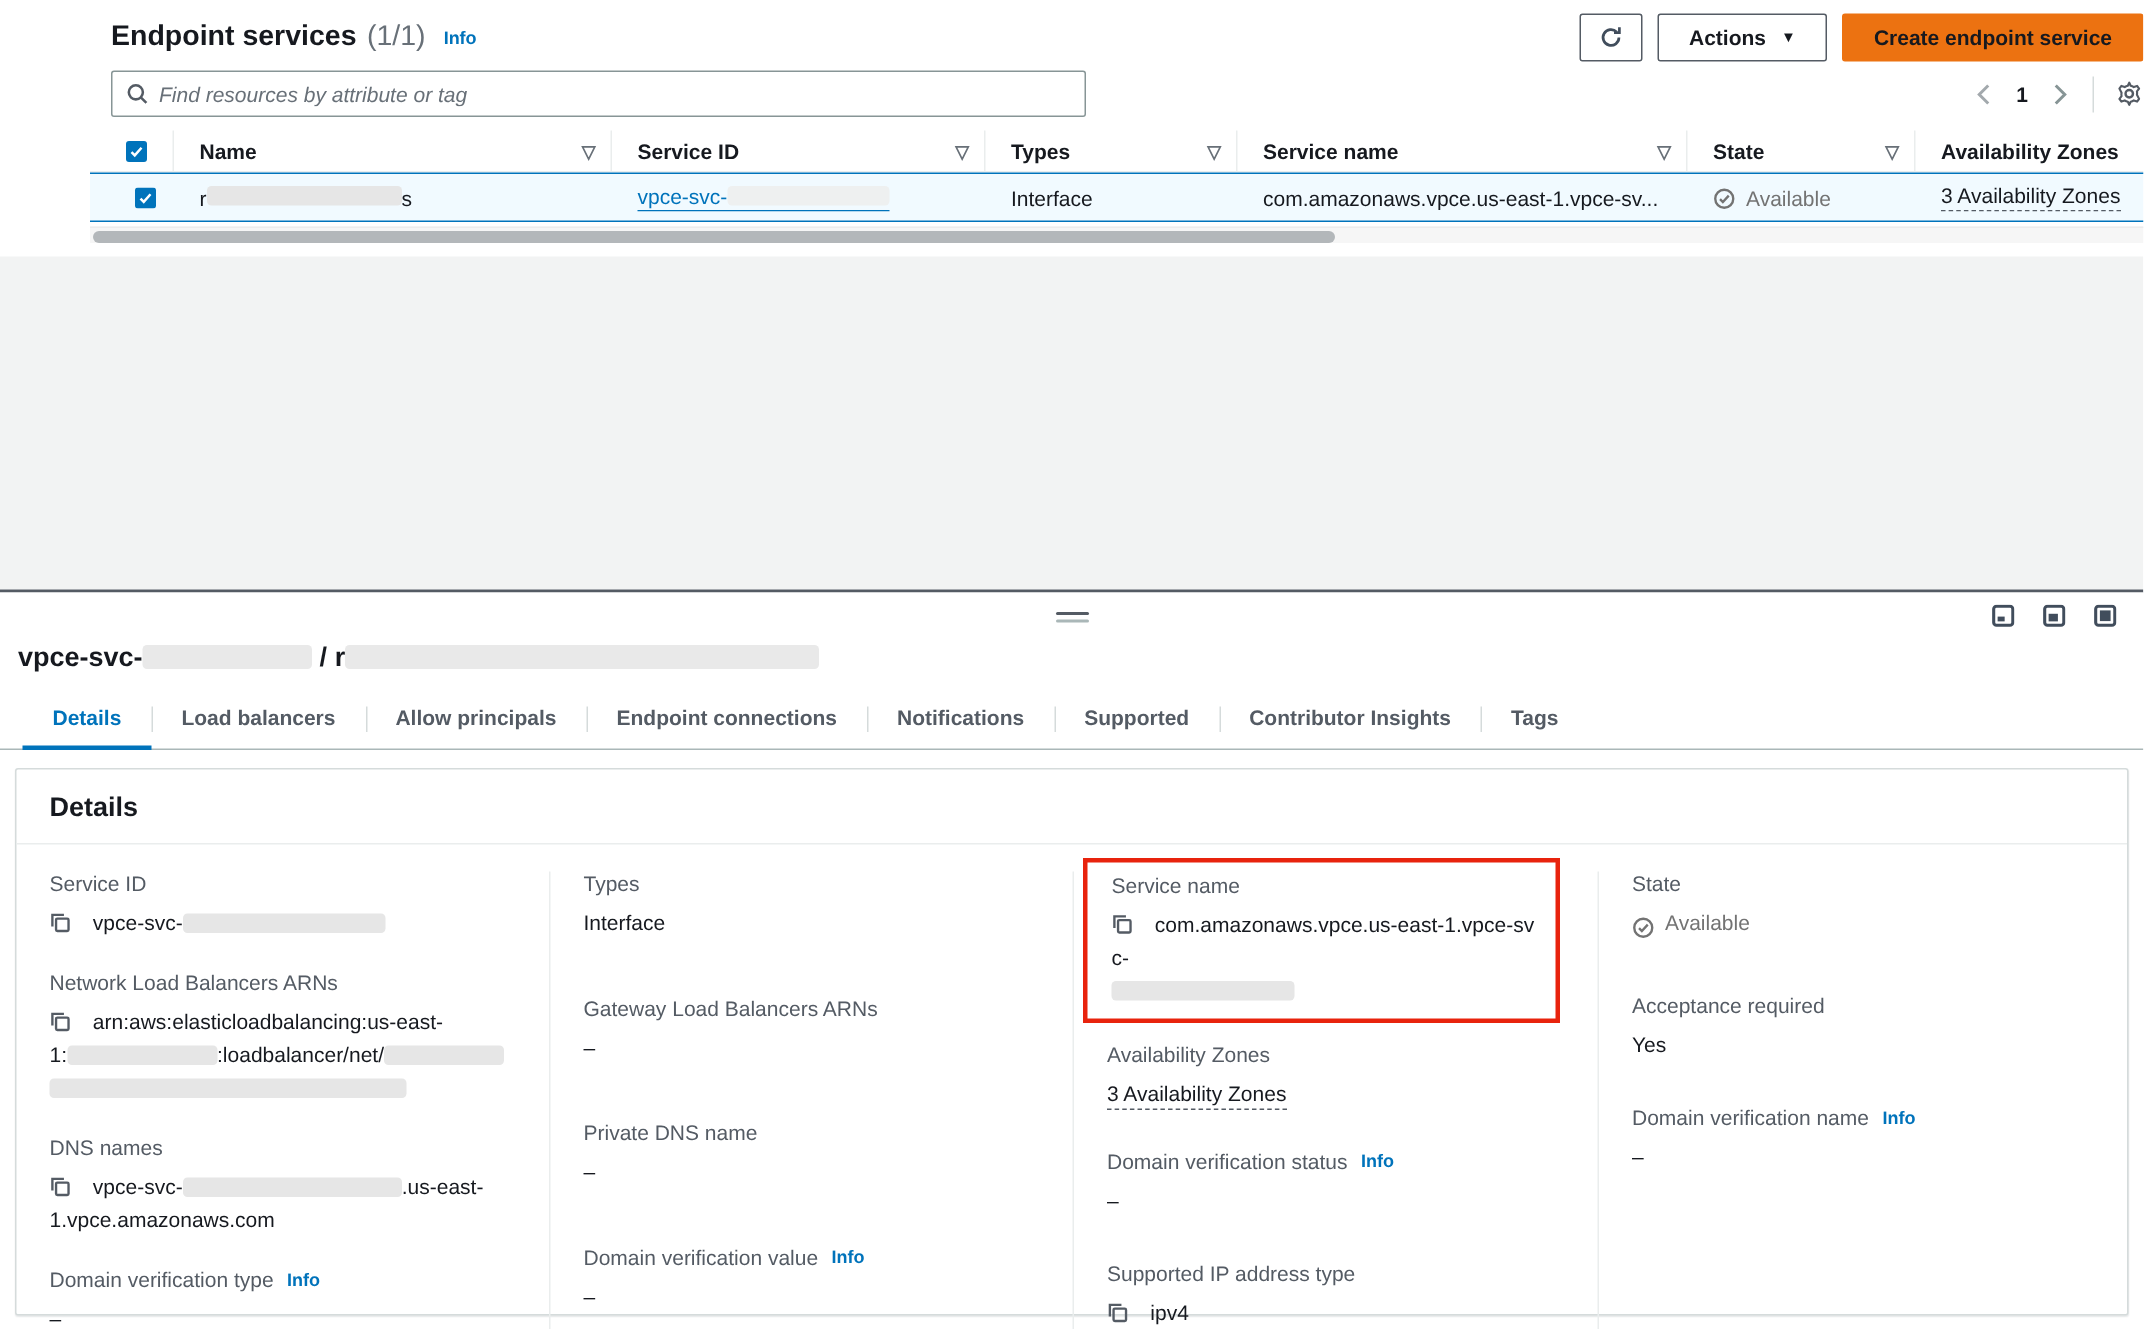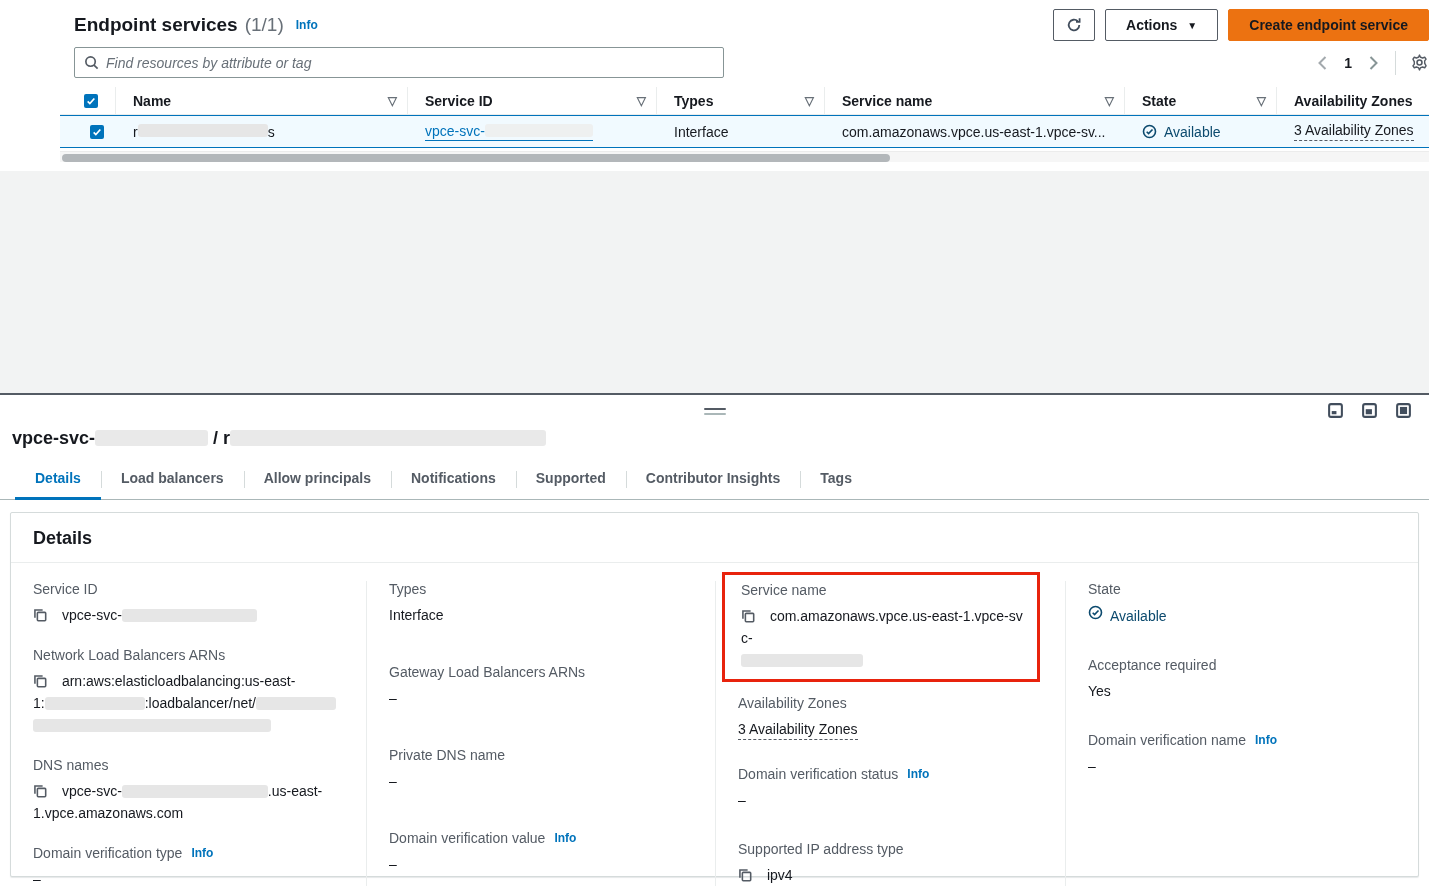--- a/index.html
+++ b/index.html
@@ -43,21 +43,21 @@
   .th:last-child { border-right:none; }
   .sort { margin-left:auto; color:#687078; font-size:12px; padding-left:6px; cursor:pointer; }
   .th-check, .td-check { display:flex; align-items:center; justify-content:center; }
   .checkbox { width:14px; height:14px; background:#0073bb; border-radius:2px; display:flex;
               align-items:center; justify-content:center; cursor:pointer; }
   .trow { height:33px; background:#f1faff; border-top:1px solid #0073bb; border-bottom:1px solid #0073bb;
           align-items:center; font-size:14px; color:#16191f; }
   .td { padding-left:17px; overflow:hidden; white-space:nowrap; display:flex; align-items:center; }
   .link { color:#0073bb; cursor:pointer; border-bottom:1px solid #0073bb; padding-bottom:1px; }
   .dash-under { border-bottom:1px dashed #545b64; padding-bottom:2px; cursor:pointer; }
-  .state-green { color:#0c4a6e; display:inline-flex; align-items:flex-start; gap:7px; }
+  .state-green { color:#737373; display:inline-flex; align-items:flex-end; gap:7px; }
 
   .hscroll { position:relative; height:11px; margin-top:3px; background:#f6f6f6; border-top:1px solid #ececec; }
   .hthumb { position:absolute; left:2px; top:2px; width:828px; height:8px; background:#b3b7ba; border-radius:4px; cursor:grab; }
 
   .redact { display:inline-block; background:#e6e6e6; border-radius:3px; height:13px; vertical-align:middle; margin-top:-2px; }
   .redact-lg { height:16px; background:#e9e9e9; }
 
   
   .gap { position:absolute; top:171px; left:0; width:1429px; height:222px; background:#f2f3f3; }
   .split-line { position:absolute; top:393px; left:0; width:1429px; height:2px; background:#545b64; }
@@ -265,20 +265,21 @@
     <div class="panel-title">
       <span>vpce-svc-</span><span class="redact redact-lg" style="width:113px"></span>
       <span> / </span>
       <span>r</span><span class="redact redact-lg" style="width:316px"></span>
     </div>
 
     <div class="tabs-wrap">
       <span class="tab active">Details</span>
       <span class="tab">Load balancers</span>
       <span class="tab">Allow principals</span>
+      <span class="tab">Endpoint connections</span>
       <span class="tab">Notifications</span>
       <span class="tab">Supported</span>
       <span class="tab">Contributor Insights</span>
       <span class="tab">Tags</span>
     </div>
 
     <div class="card">
       <div class="card-header">
         <h2>Details</h2>
       </div>

